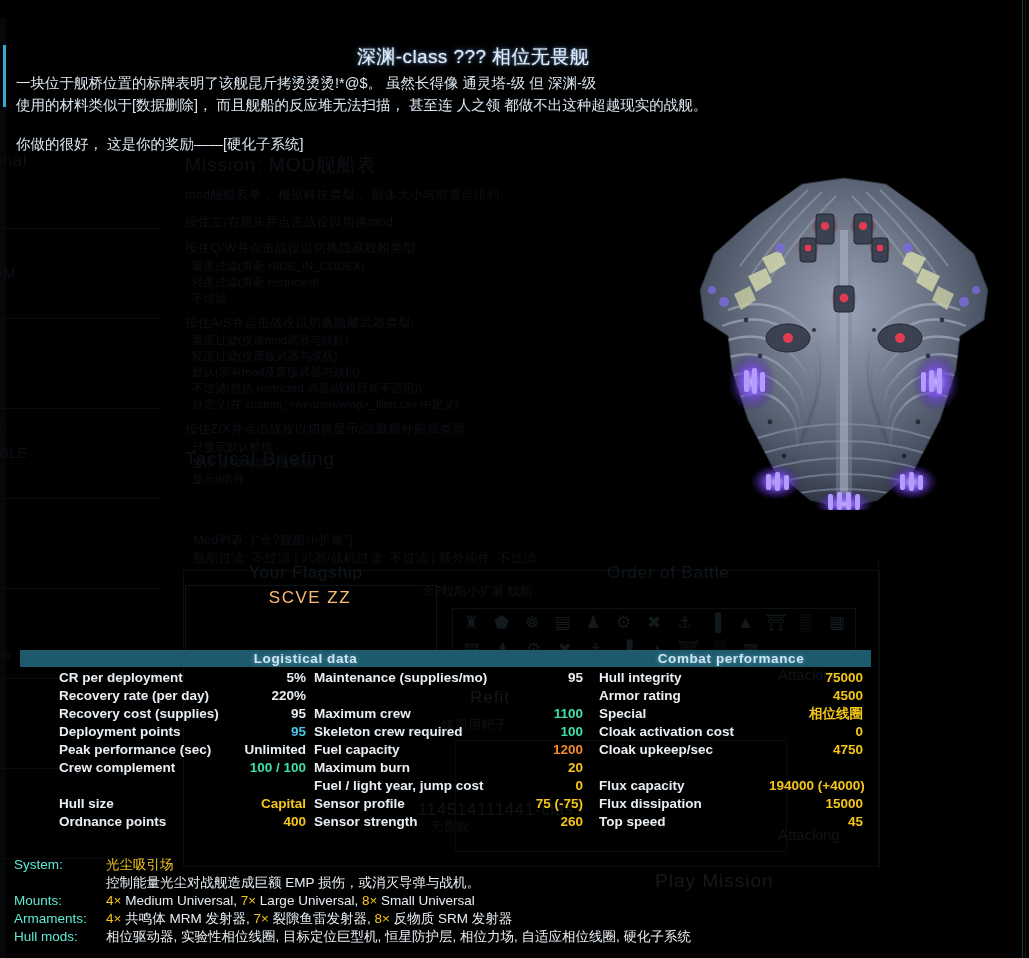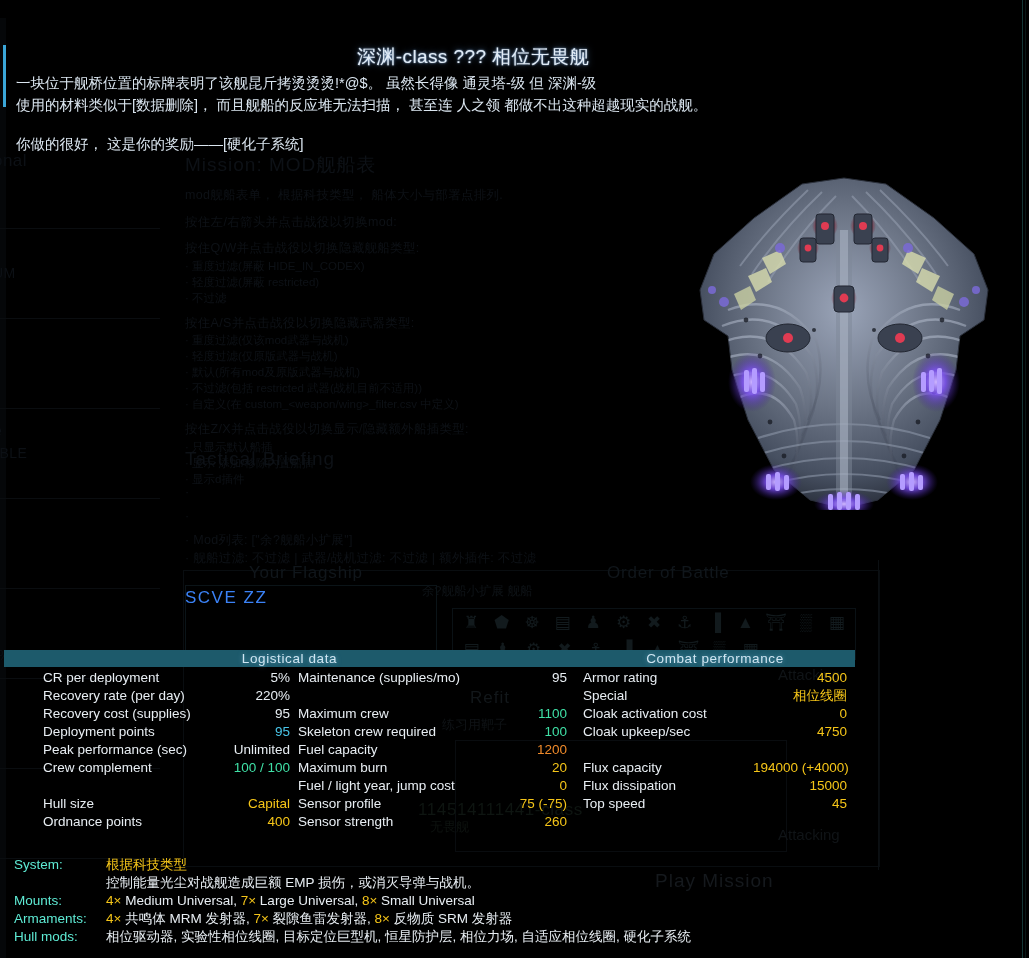--- a/index.html
+++ b/index.html
@@ -37,41 +37,41 @@
   .side-name{font-size:17px;letter-spacing:.5px;line-height:22px;}
   .side-diff{font-size:14px;letter-spacing:.5px;line-height:22px;}
   .side-comp{font-size:14px;letter-spacing:.5px;line-height:22px;}
   .side-sep{position:absolute;left:0;width:160px;height:1px;background:#0a0d10;}
 
   #missionbody{position:absolute;left:185px;top:152px;width:420px;}
   #tactical{position:absolute;left:185px;top:448px;width:430px;}
 
   .panel-ghost-title{position:absolute;font-size:17px;color:#10161b;letter-spacing:.8px;}
   .flagship-box{position:absolute;left:185px;top:585px;width:250px;height:72px;border:1px solid #0b1418;}
-  .flagship-name{position:absolute;left:185px;top:588px;width:250px;font-size:17px;color:#3b82f6;letter-spacing:1.5px;}
+  .flagship-name{position:absolute;left:185px;top:588px;width:250px;text-align:center;font-size:17px;color:#fdba74;letter-spacing:1.5px;}
   .oob-sub{position:absolute;left:422px;top:583px;font-size:12.5px;color:#0e1317;}
   .oob-grid{position:absolute;left:452px;top:608px;width:402px;height:50px;border:1px solid #0a1115;overflow:hidden;}
   .oob-row{display:flex;gap:6px;padding:3px 6px;}
   .oob-ic{width:25px;height:21px;color:#121a1d;font-size:17px;text-align:center;line-height:21px;}
   .ghost-refit{position:absolute;left:470px;top:688px;font-size:17px;color:#12171a;letter-spacing:1px;}
   .ghost-target{position:absolute;left:442px;top:716px;font-size:13px;color:#0f1316;}
   .ghost-class{position:absolute;left:418px;top:800px;font-size:17px;color:#0e1511;letter-spacing:.6px;}
   .ghost-class2{position:absolute;left:430px;top:818px;font-size:13px;color:#0d120f;}
   .ghost-attack1{position:absolute;left:778px;top:666px;font-size:15px;color:#101417;}
   .ghost-attack2{position:absolute;left:778px;top:826px;font-size:15px;color:#101417;}
   .ghost-play{position:absolute;left:655px;top:870px;font-size:19px;color:#15191d;letter-spacing:1px;}
   .ghost-panel{position:absolute;left:183px;top:570px;width:695px;height:295px;border:1px solid #090d10;}
   .ghost-inner{position:absolute;left:455px;top:740px;width:330px;height:110px;border:1px solid #090c0f;}
   .ghost-vline{position:absolute;left:878px;top:560px;width:1px;height:310px;background:#0b0f12;}
 
   
   #ship{position:absolute;left:688px;top:170px;width:312px;height:340px;}
 
   
-  #stats{position:absolute;left:4px;top:650px;width:851px;}
+  #stats{position:absolute;left:20px;top:650px;width:851px;font-weight:bold;}
   .cols{display:flex;}
   .col{position:relative;}
   .colA{width:571px;}
   .colB{width:280px;}
   .sect-hdr{
     height:17px;line-height:17px;text-align:center;font-size:13.5px;
     color:#cfe6f2;background:#1d5a6b;letter-spacing:.6px;
     text-shadow:0 0 5px rgba(150,220,255,.5);
   }
   .colB .sect-hdr{background:#1d5a6b;}
@@ -505,20 +505,26 @@
                 <div class="val c-yellow">260</div>
               </div>
             </div>
           </div>
       </div>
       <div class="col colB">
         <div class="sect-hdr">Combat performance</div>
         <div class="rows" id="cmb-rows">
             <div class="row">
               <div class="pairC">
+                <div class="lbl">Hull integrity</div>
+                <div class="val c-yellow">75000</div>
+              </div>
+            </div>
+            <div class="row">
+              <div class="pairC">
                 <div class="lbl">Armor rating</div>
                 <div class="val c-yellow">4500</div>
               </div>
             </div>
             <div class="row">
               <div class="pairC">
                 <div class="lbl">Special</div>
                 <div class="val c-yellow">相位线圈</div>
               </div>
             </div>
@@ -559,21 +565,21 @@
               </div>
             </div>
           </div>
       </div>
     </div>
   </div>
 
   <div id="bottom">
     <div class="brow">
       <div class="bkey">System:</div>
-      <div class="bval sysname">根据科技类型</div>
+      <div class="bval sysname">光尘吸引场</div>
     </div>
     <div class="sysdesc">控制能量光尘对战舰造成巨额 EMP 损伤，或消灭导弹与战机。</div>
     <div class="brow">
       <div class="bkey">Mounts:</div>
       <div class="bval" id="mounts-val"><span></span><span class="num">4×</span><span>  Medium Universal, </span><span class="num">7×</span><span>  Large Universal, </span><span class="num">8×</span><span>  Small Universal</span></div>
     </div>
     <div class="brow">
       <div class="bkey">Armaments:</div>
       <div class="bval" id="arms-val"><span></span><span class="num">4×</span><span>  共鸣体 MRM 发射器, </span><span class="num">7×</span><span>  裂隙鱼雷发射器, </span><span class="num">8×</span><span>  反物质 SRM 发射器</span></div>
     </div>

